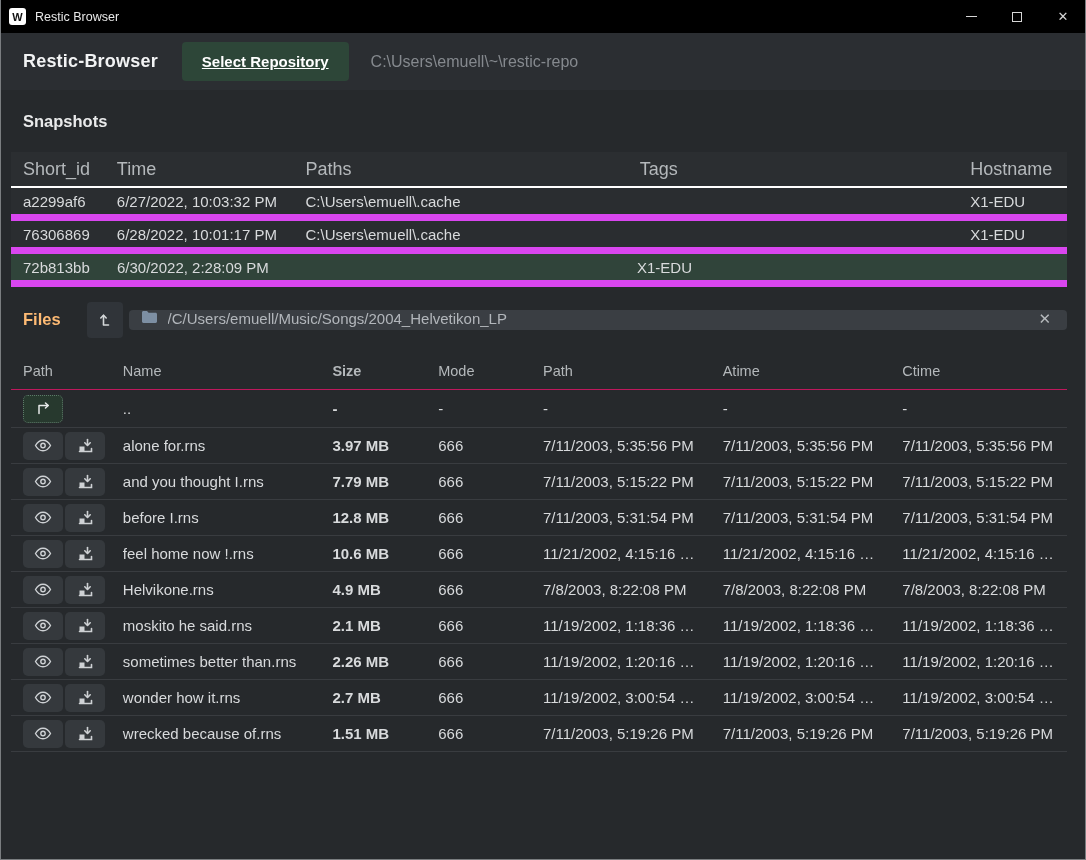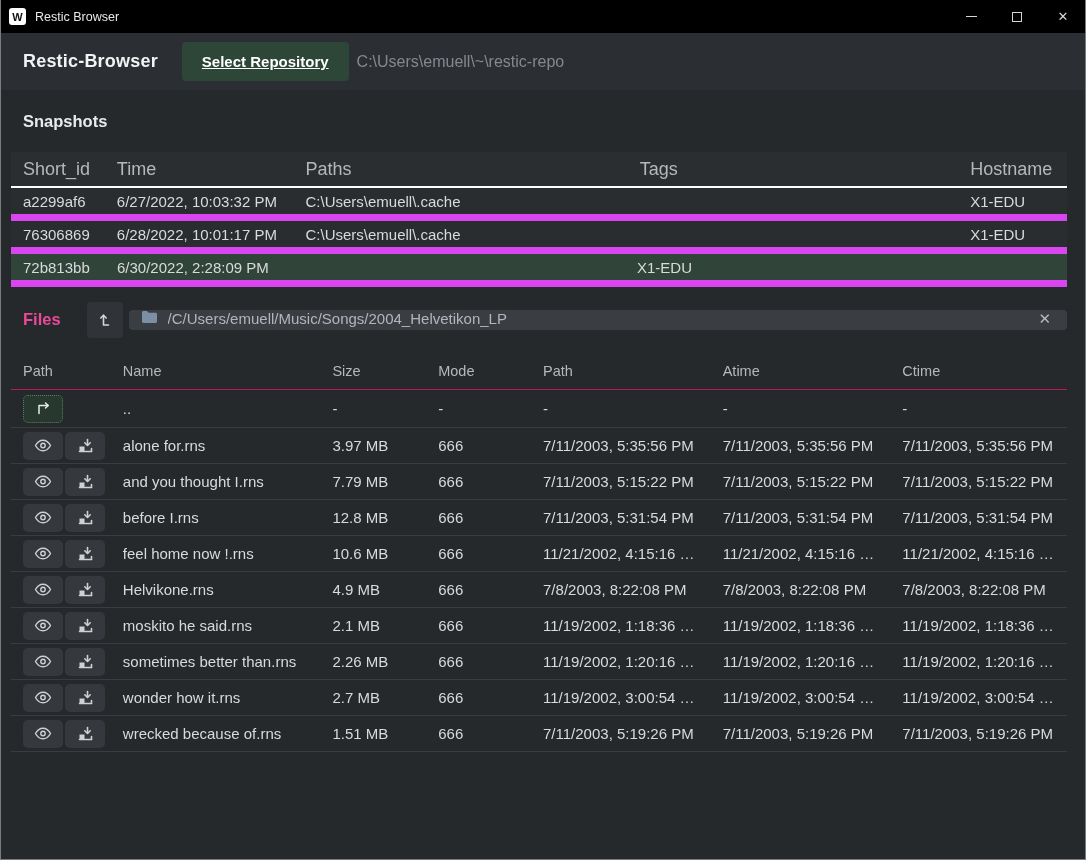--- a/index.html
+++ b/index.html
@@ -45,21 +45,21 @@
     padding: 0 22px;
   }
   .app-title { color: #f2f3f4; font-size: 18px; font-weight: bold; letter-spacing: .2px; }
   .select-repo-btn {
     margin-left: 24px;
     background: #2d4638; color: #ffffff;
     border: none; border-radius: 4px;
     font-family: inherit; font-size: 15px; font-weight: bold;
     padding: 11px 20px; cursor: pointer; text-decoration: underline;
   }
-  .repo-path { margin-left: 8px; color: #85898e; font-size: 16px; }
+  .repo-path { margin-left: 22px; color: #85898e; font-size: 16px; }
 
   
   .section-title-bar { height: 62px; display: flex; align-items: center; padding: 0 22px; }
   .section-title { color: #e9eaeb; font-size: 16.5px; font-weight: bold; }
 
   
   .tbl { margin: 0 18px 0 10px; }
   .tbl-head {
     display: flex; height: 36px; align-items: center;
     background: #2b2e31;
@@ -77,41 +77,41 @@
 
   
   .c-shortid { width: 94px; }
   .c-time    { width: 189px; }
   .c-paths   { width: 335px; }
   .c-tags    { width: 331px; }
   .c-host    { width: 109px; }
 
   
   .files-bar { height: 65px; display: flex; align-items: center; padding: 0 18px 0 22px; }
-  .files-title { color: #ec4899; font-size: 16.5px; font-weight: bold; margin-right: 26px; }
+  .files-title { color: #fdba74; font-size: 16.5px; font-weight: bold; margin-right: 26px; }
   .upload-btn {
     width: 36px; height: 36px; flex: 0 0 auto;
     background: #303439; border: none; border-radius: 4px;
     display: flex; align-items: center; justify-content: center;
     cursor: pointer; margin-right: 6px;
   }
   .breadcrumb {
     flex: 1; height: 20px;
     background: #3a3e43; border-radius: 4px;
     display: flex; align-items: flex-start;
     padding: 0 12px; cursor: text;
   }
   .breadcrumb-path { flex: 1; color: #b2b6bb; font-size: 15px; margin-left: 10px;
     overflow: hidden; white-space: nowrap; }
   .breadcrumb-clear { color: #b6babd; font-size: 15px; padding: 0 4px; cursor: pointer; }
 
   
   .f-icons { width: 100px; display: flex; align-items: center; padding-left: 12px; }
   .f-name  { width: 210px; }
-  .f-size  { width: 106px; }
+  .f-size  { width: 106px; font-weight: bold; }
   .f-mode  { width: 105px; }
   .f-mtime { width: 180px; }
   .f-atime { width: 180px; }
   .f-ctime { width: 177px; }
 
   .files-head { height: 38px; background: #26292c; border-bottom: 1px solid #be185d;
     display: flex; align-items: center; color: #b4b8bb; font-size: 14.5px; }
   .file-row {
     display: flex; height: 36px; align-items: center;
     border-bottom: 1px solid #393c40;

